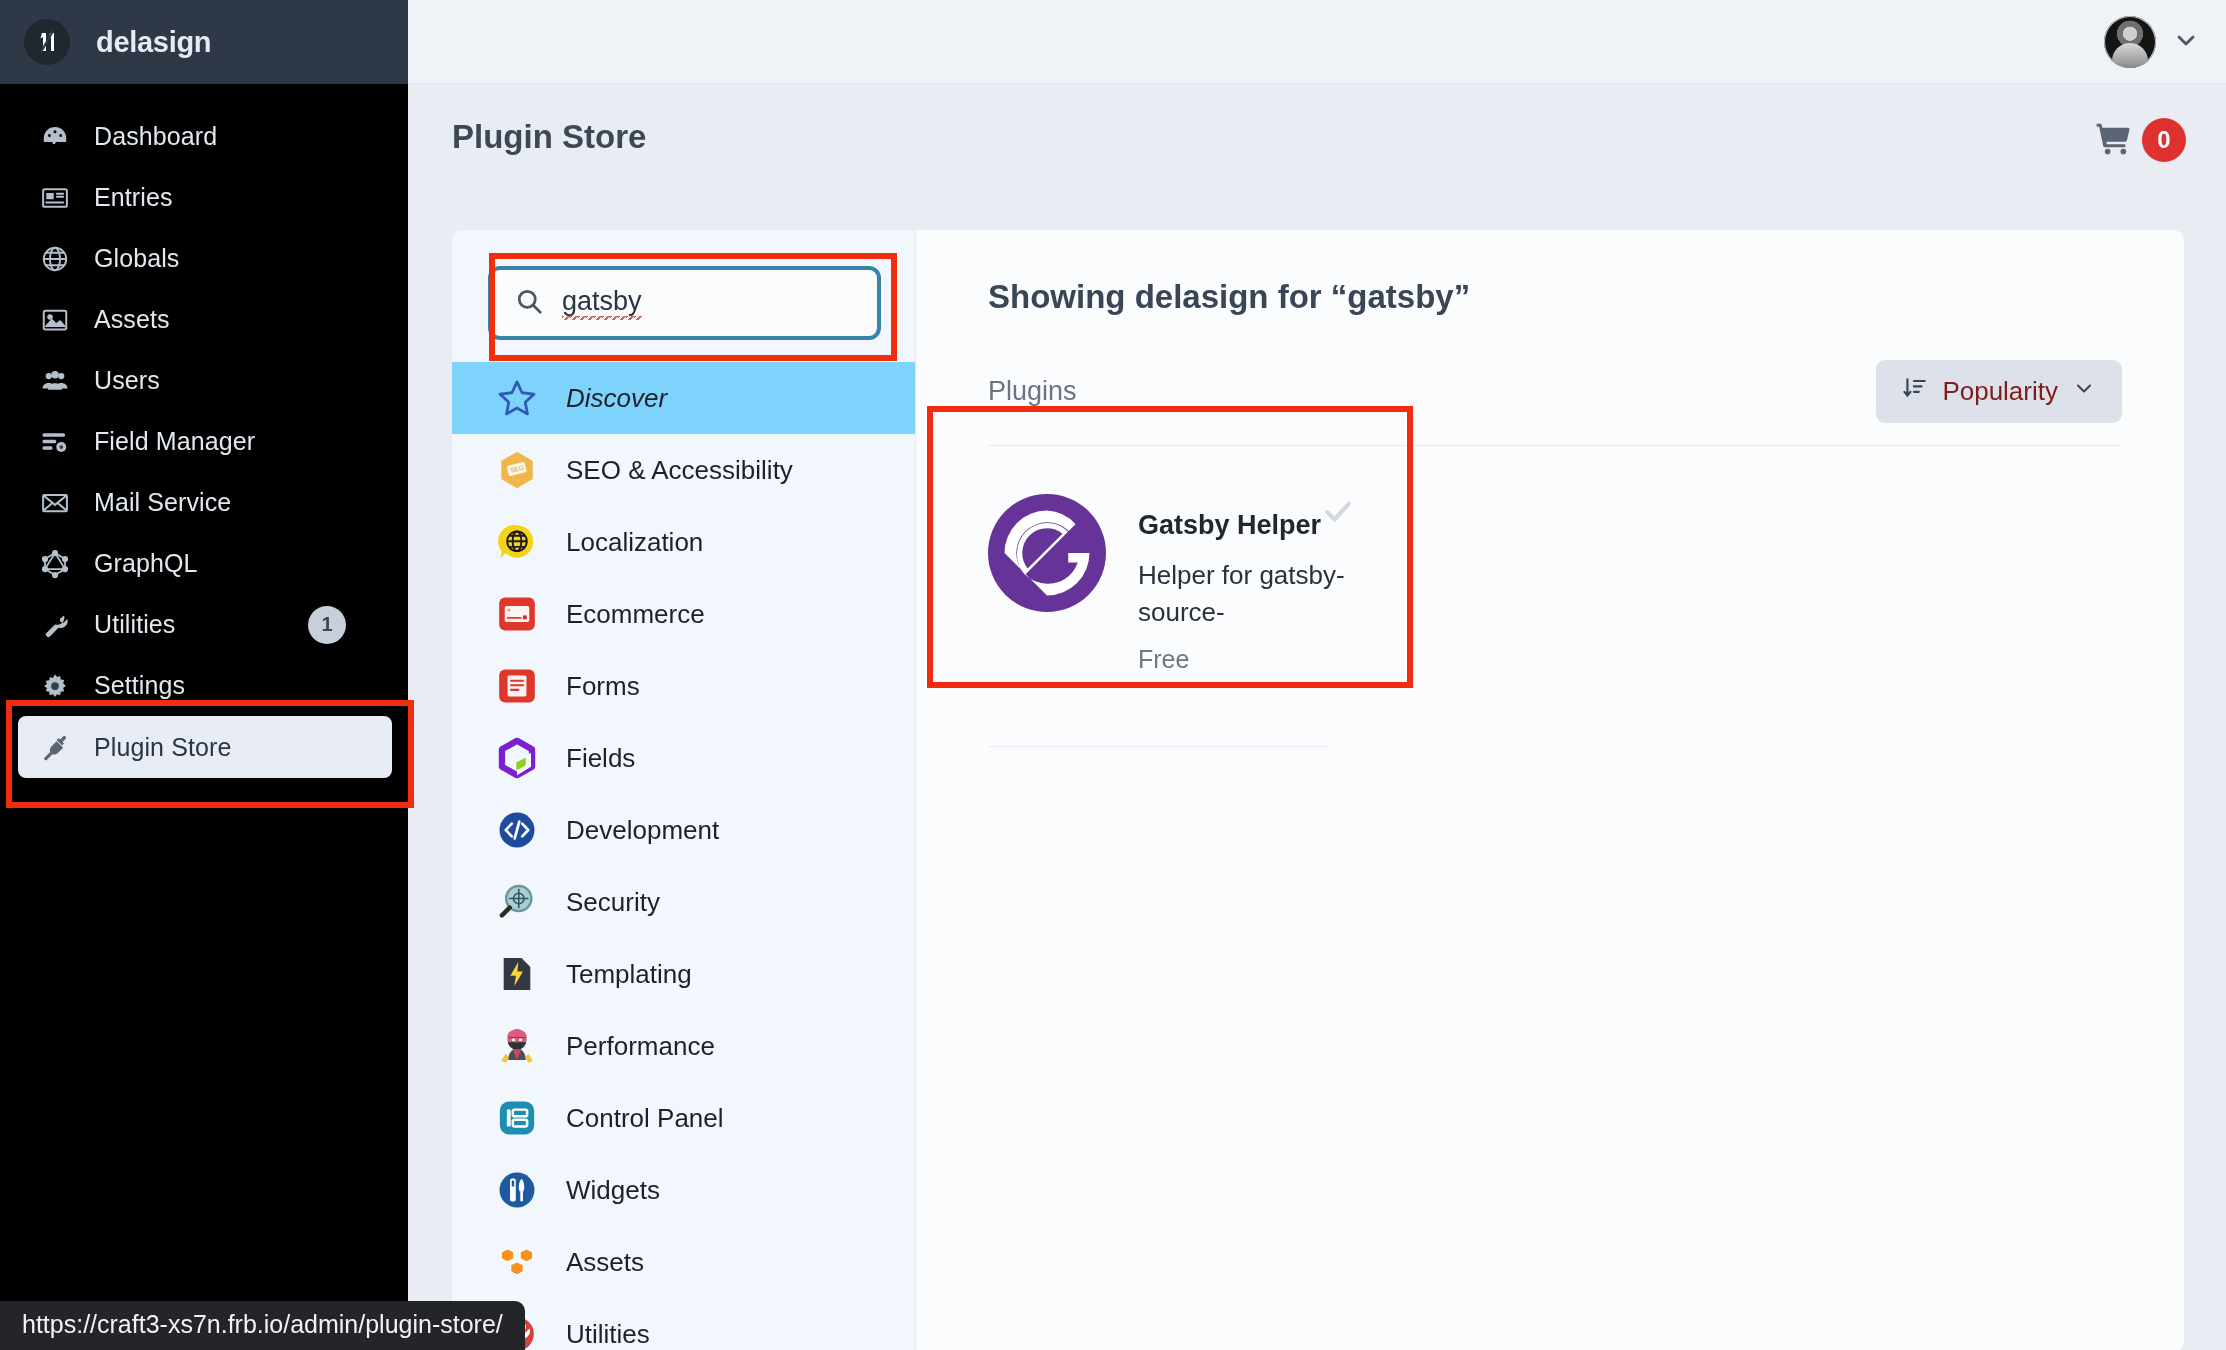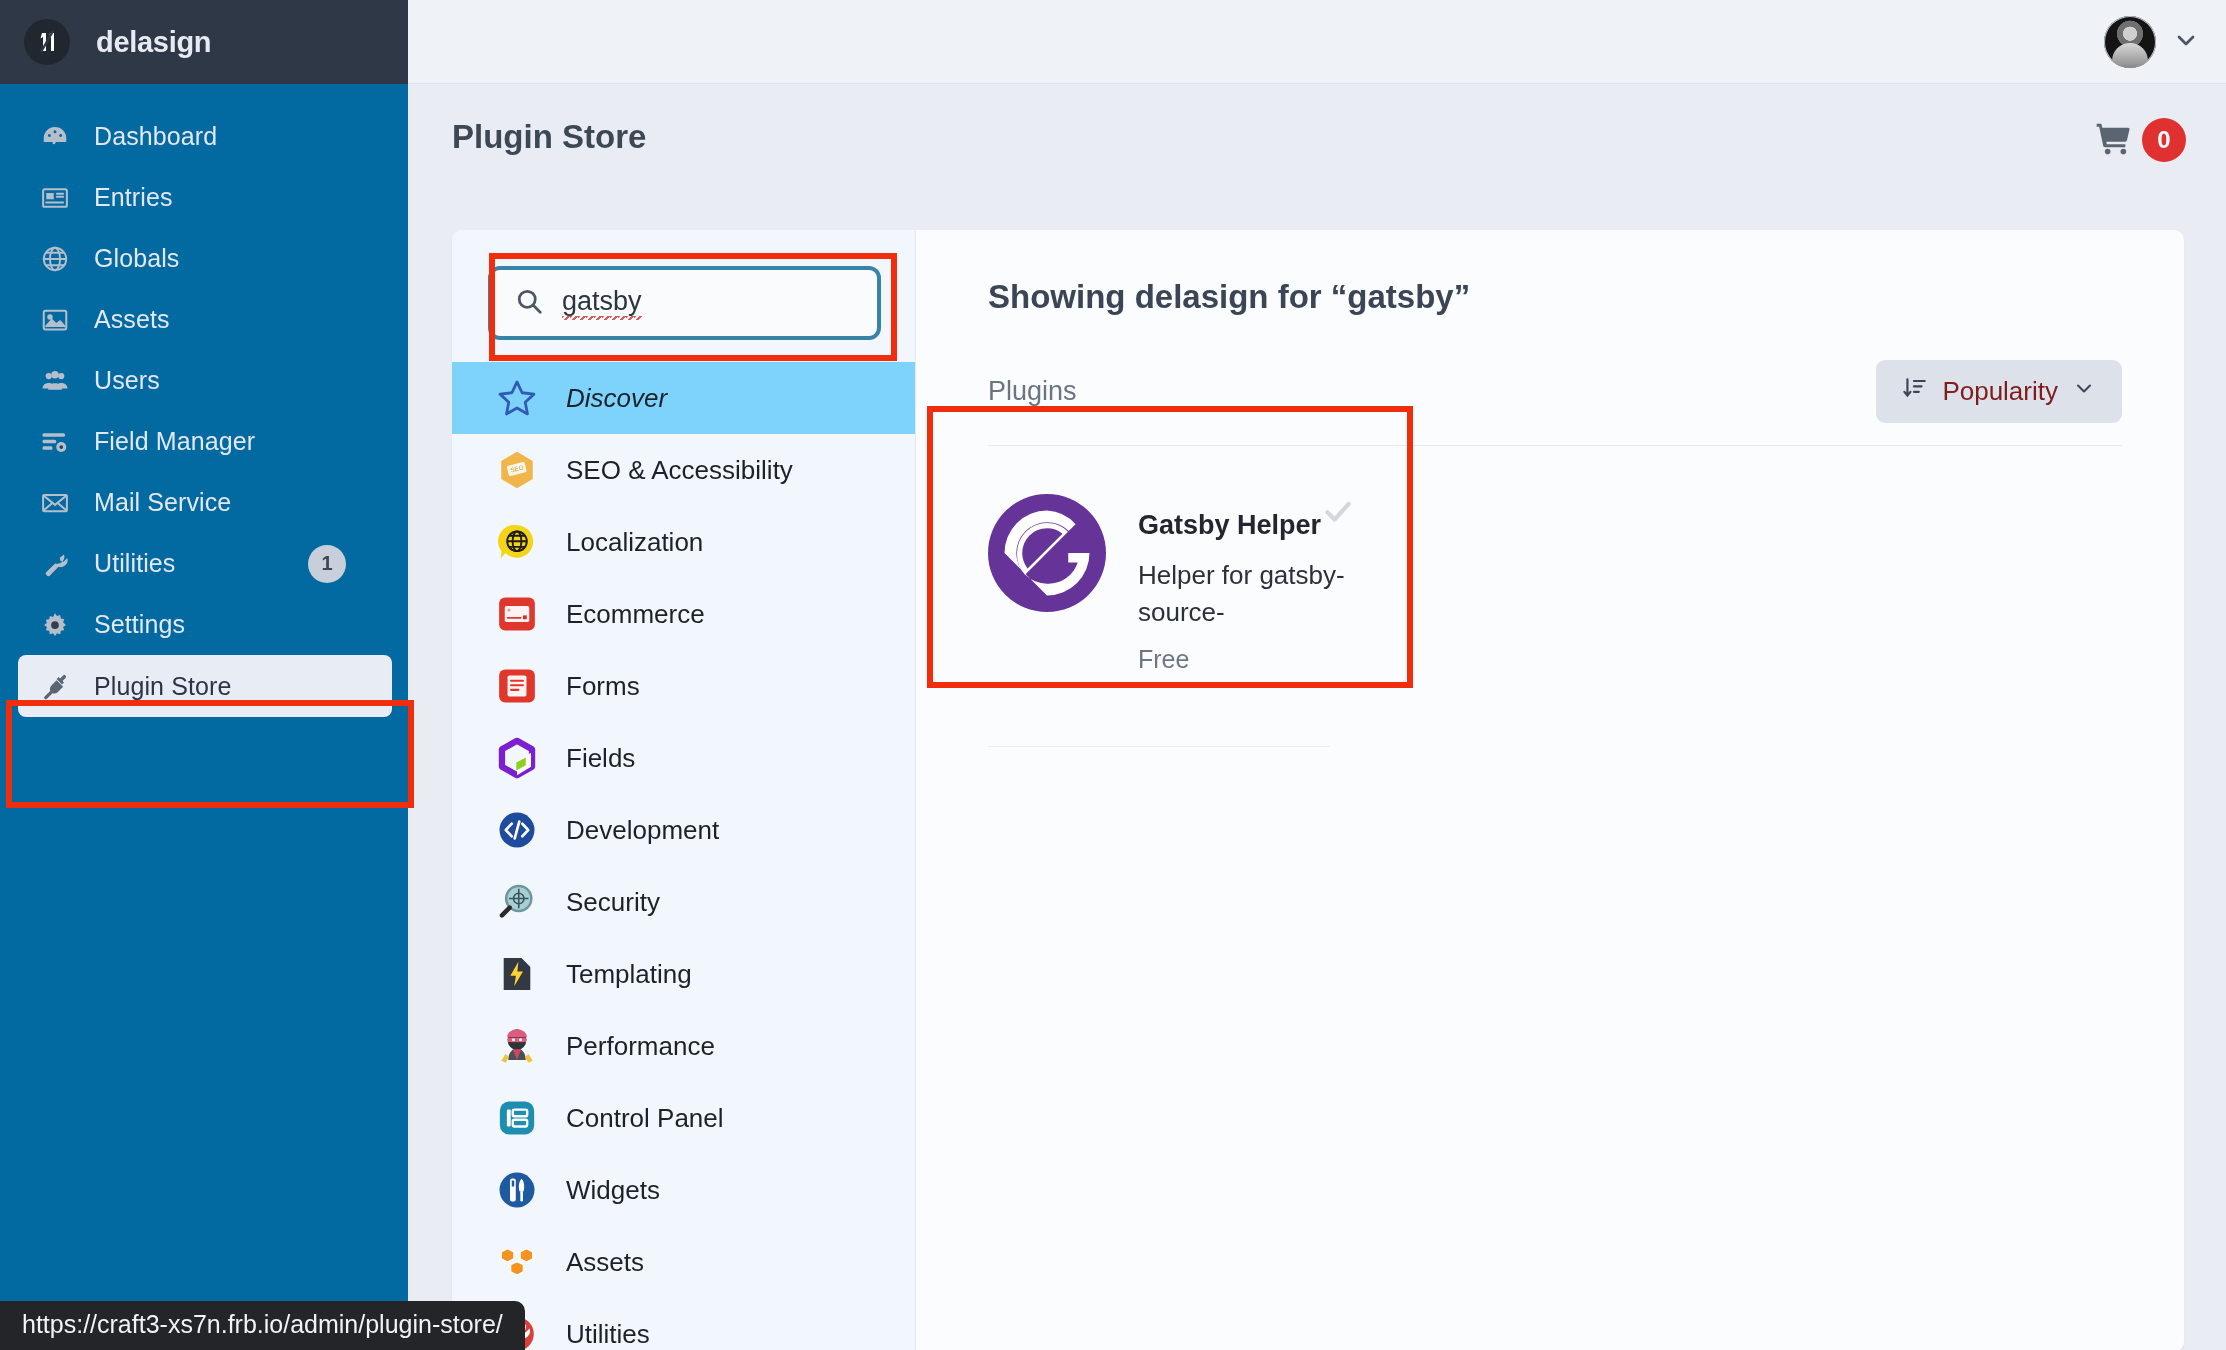--- a/index.html
+++ b/index.html
@@ -7,21 +7,21 @@
     width: 2226px; height: 1350px;
     overflow: hidden;
     font-family: "Liberation Sans", sans-serif;
     background: #e9edf3;
   }
   .app { position: relative; width: 2226px; height: 1350px; display: flex; }
 
   
   .sidebar {
     width: 408px; height: 100%;
-    background: #0369a1;
+    background: #000000;
     flex: 0 0 408px;
     position: relative;
   }
   .brand {
     height: 84px;
     display: flex; align-items: center;
     padding-left: 24px;
     background: #2e3846;
   }
   .brand-logo {
@@ -317,20 +317,35 @@
       <div class="nav-item">
         <span class="ico">
           <svg width="30" height="30" viewBox="0 0 24 24" fill="none" stroke="currentColor" stroke-width="1.6">
             <rect x="2.5" y="5.5" width="19" height="13" rx="0.8"></rect>
             <path d="M2.8 6l9.2 7.5L21.2 6M2.8 18l6.6-5.6M21.2 18l-6.6-5.6"></path>
           </svg>
         </span>
         <span class="lbl">Mail Service</span>
       </div>
 
+      <div class="nav-item">
+        <span class="ico">
+          <svg width="30" height="30" viewBox="0 0 24 24" fill="none" stroke="currentColor" stroke-width="1.4">
+            <path d="M12 3.2 20 8v8l-8 4.8L4 16V8z"></path>
+            <path d="M12 3.2 4 16h16z"></path>
+            <circle cx="12" cy="3.2" r="1.8" fill="currentColor"></circle>
+            <circle cx="20" cy="8" r="1.8" fill="currentColor"></circle>
+            <circle cx="20" cy="16" r="1.8" fill="currentColor"></circle>
+            <circle cx="12" cy="20.8" r="1.8" fill="currentColor"></circle>
+            <circle cx="4" cy="16" r="1.8" fill="currentColor"></circle>
+            <circle cx="4" cy="8" r="1.8" fill="currentColor"></circle>
+          </svg>
+        </span>
+        <span class="lbl">GraphQL</span>
+      </div>
 
       <div class="nav-item">
         <span class="ico">
           <svg width="30" height="30" viewBox="0 0 24 24" fill="currentColor">
             <path d="M19.2 4.4a5.6 5.6 0 0 1-7.1 7.1L5.5 18a2 2 0 1 0 2.8 2.8l6.5-6.6a5.6 5.6 0 0 0 7-7.1l-3 3-2.4-.6-.6-2.4z"></path>
           </svg>
         </span>
         <span class="lbl">Utilities</span>
         <span class="nav-badge">1</span>
       </div>

